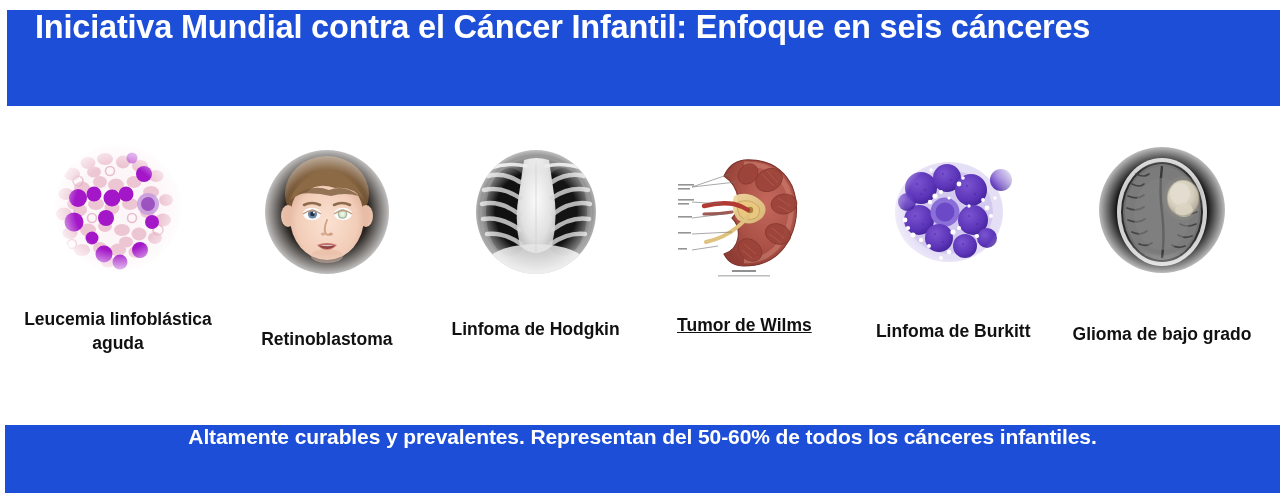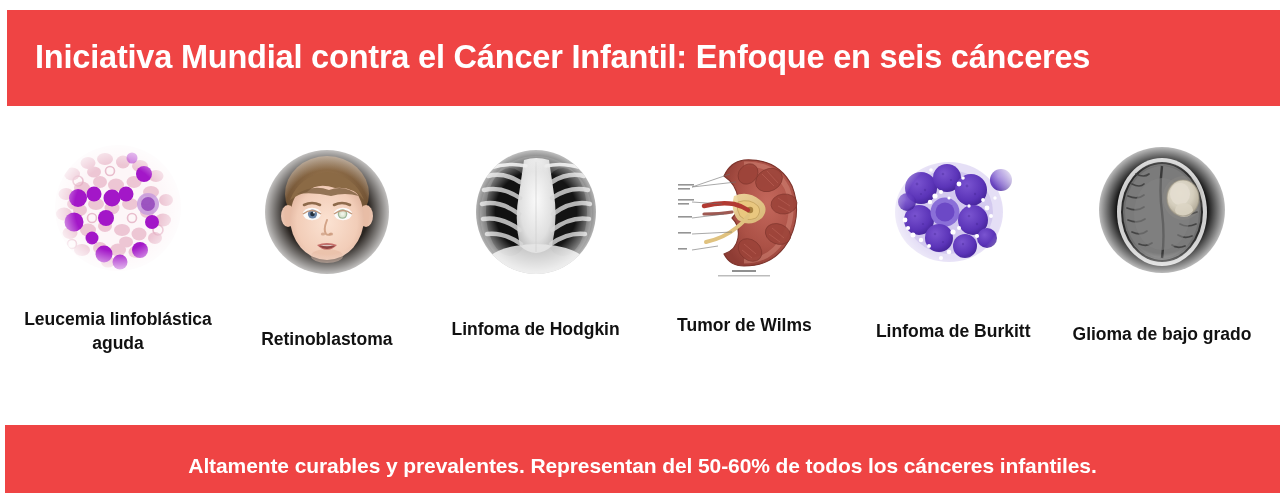--- a/index.html
+++ b/index.html
@@ -12,23 +12,23 @@
     width: 1280px;
     height: 493px;
     overflow: hidden;
     font-family: "Liberation Sans", sans-serif;
     position: relative;
   }
 
   
   .banner {
     position: absolute;
-    background: #ef4444;
+    background: #1d4ed8;
     display: flex;
-    align-items: center;
+    align-items: flex-start;
     box-sizing: border-box;
   }
   .banner-top {
     left: 7px;
     top: 10px;
     width: 1273px;
     height: 96px;
     padding-left: 28px;
     justify-content: flex-start;
   }
@@ -94,21 +94,21 @@
   }
 
   
   .card-1 .card-figure { margin-top: 20px; }
   .card-1 .card-label  { margin-top: 30px; }
   .card-2 .card-figure { margin-top: 24px; }
   .card-2 .card-label  { margin-top: 36px; }
   .card-3 .card-figure { margin-top: 24px; }
   .card-3 .card-label  { margin-top: 46px; }
   .card-4 .card-figure { margin-top: 24px; }
-  .card-4 .card-label  { margin-top: 32px; }
+  .card-4 .card-label  { margin-top: 32px; text-decoration: underline; }
   .card-5 .card-figure { margin-top: 22px; }
   .card-5 .card-label  { margin-top: 40px; text-align: center; }
   .card-6 .card-figure { margin-top: 22px; }
   .card-6 .card-label  { margin-top: 43px; }
 
   
   .fig-svg { display: block; }
 </style>
 </head>
 <body>

